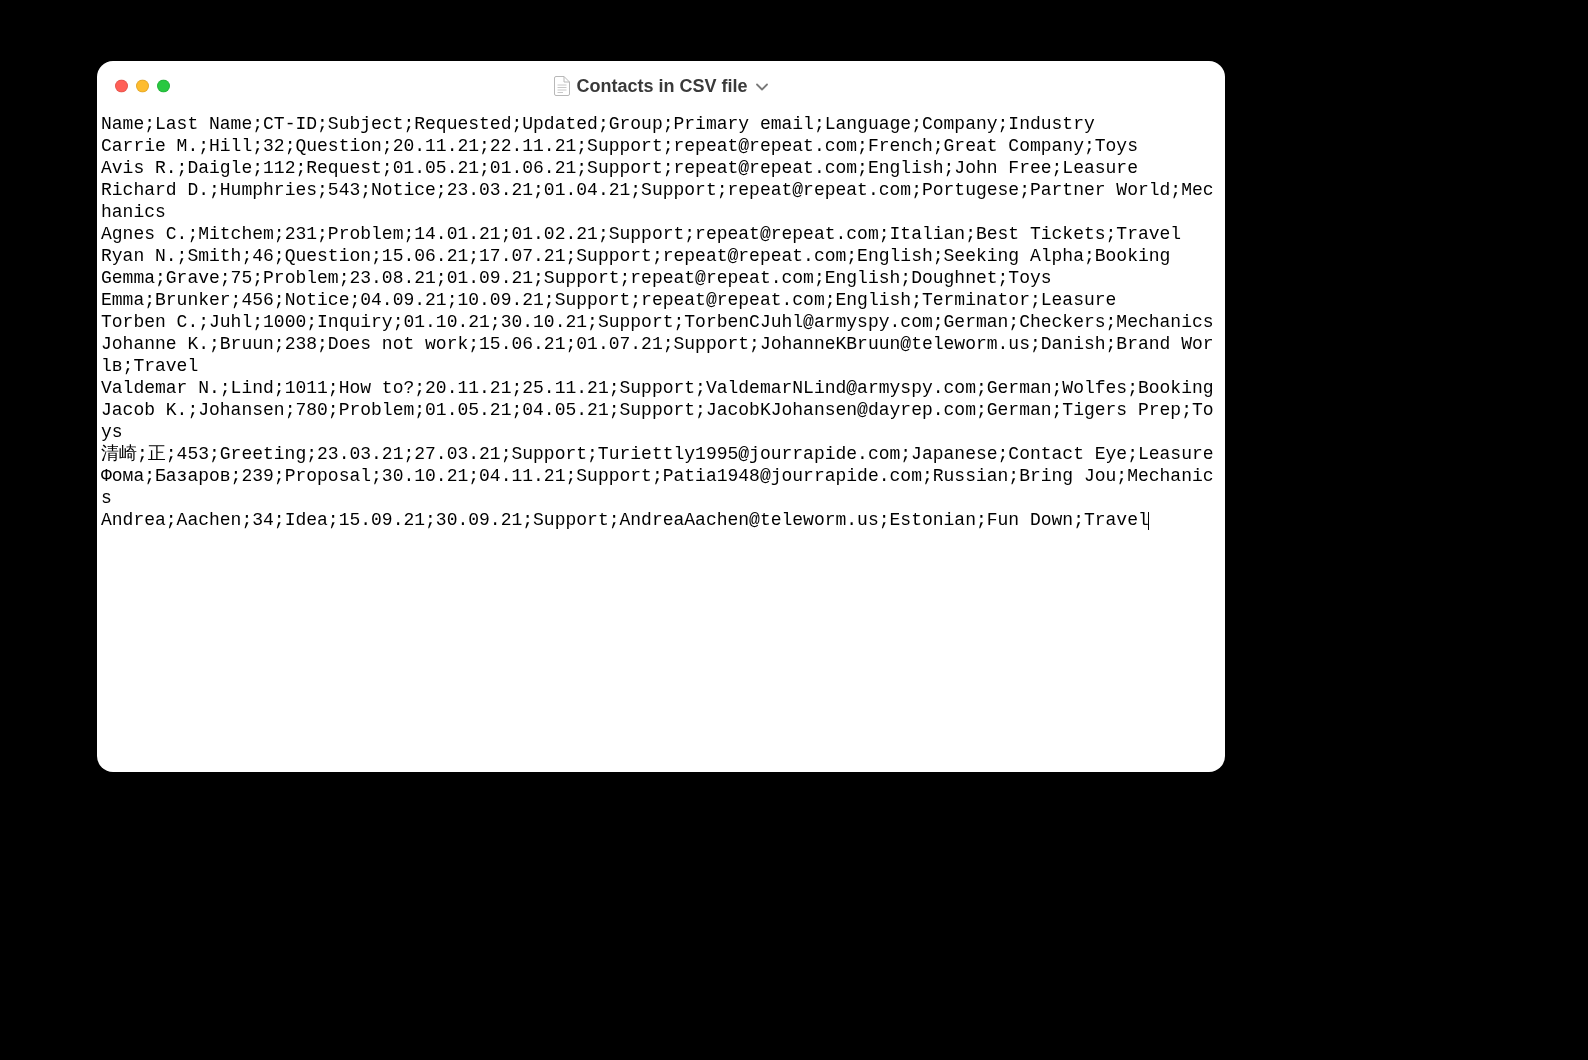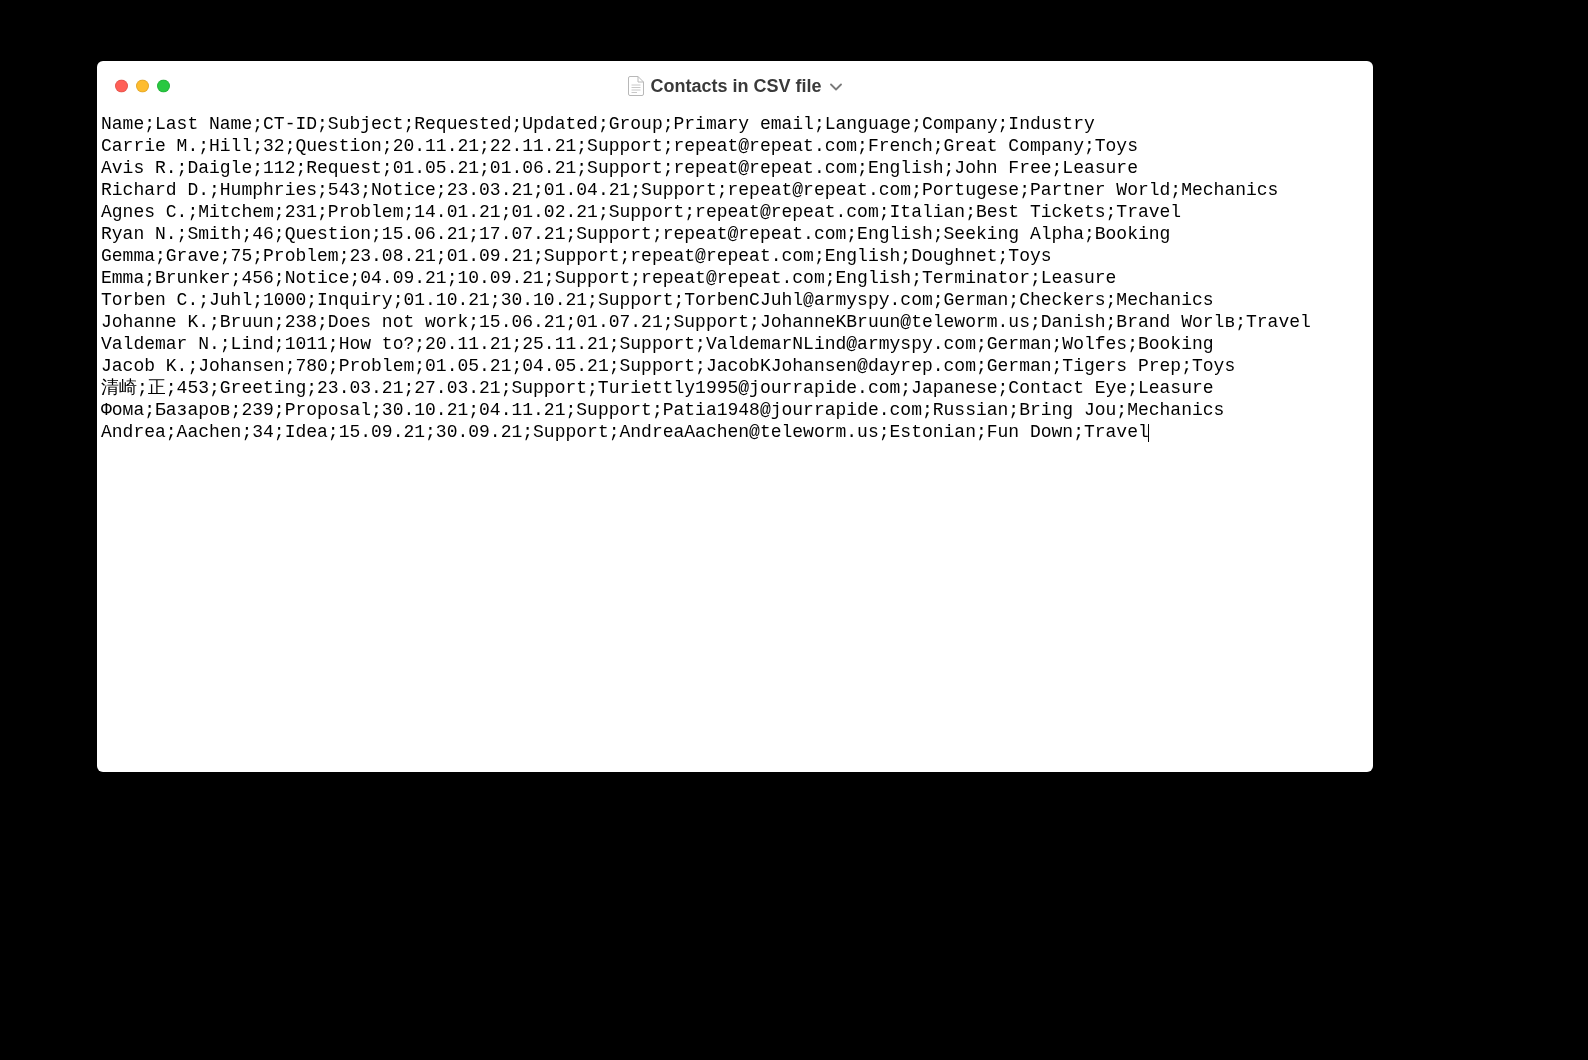--- a/index.html
+++ b/index.html
@@ -1,24 +1,24 @@
 <!DOCTYPE html>
 <html><head>
   <meta charset="utf-8">
   <style>
     * { margin: 0; padding: 0; box-sizing: border-box; }
     body { background: #000000; width: 1588px; height: 1060px; font-family: -apple-system, BlinkMacSystemFont, "Segoe UI", sans-serif; }
     .window {
       position: absolute;
       left: 97px;
       top: 61px;
-      width: 1276px;
+      width: 1128px;
       height: 711px;
       background: #ffffff;
-      border-radius: 6px;
+      border-radius: 16px;
       box-shadow: 0 20px 60px rgba(0,0,0,0.5);
       overflow: hidden;
       display: flex;
       flex-direction: column;
     }
     .titlebar {
       height: 50px;
       display: flex;
       align-items: center;
       padding: 0 16px;

